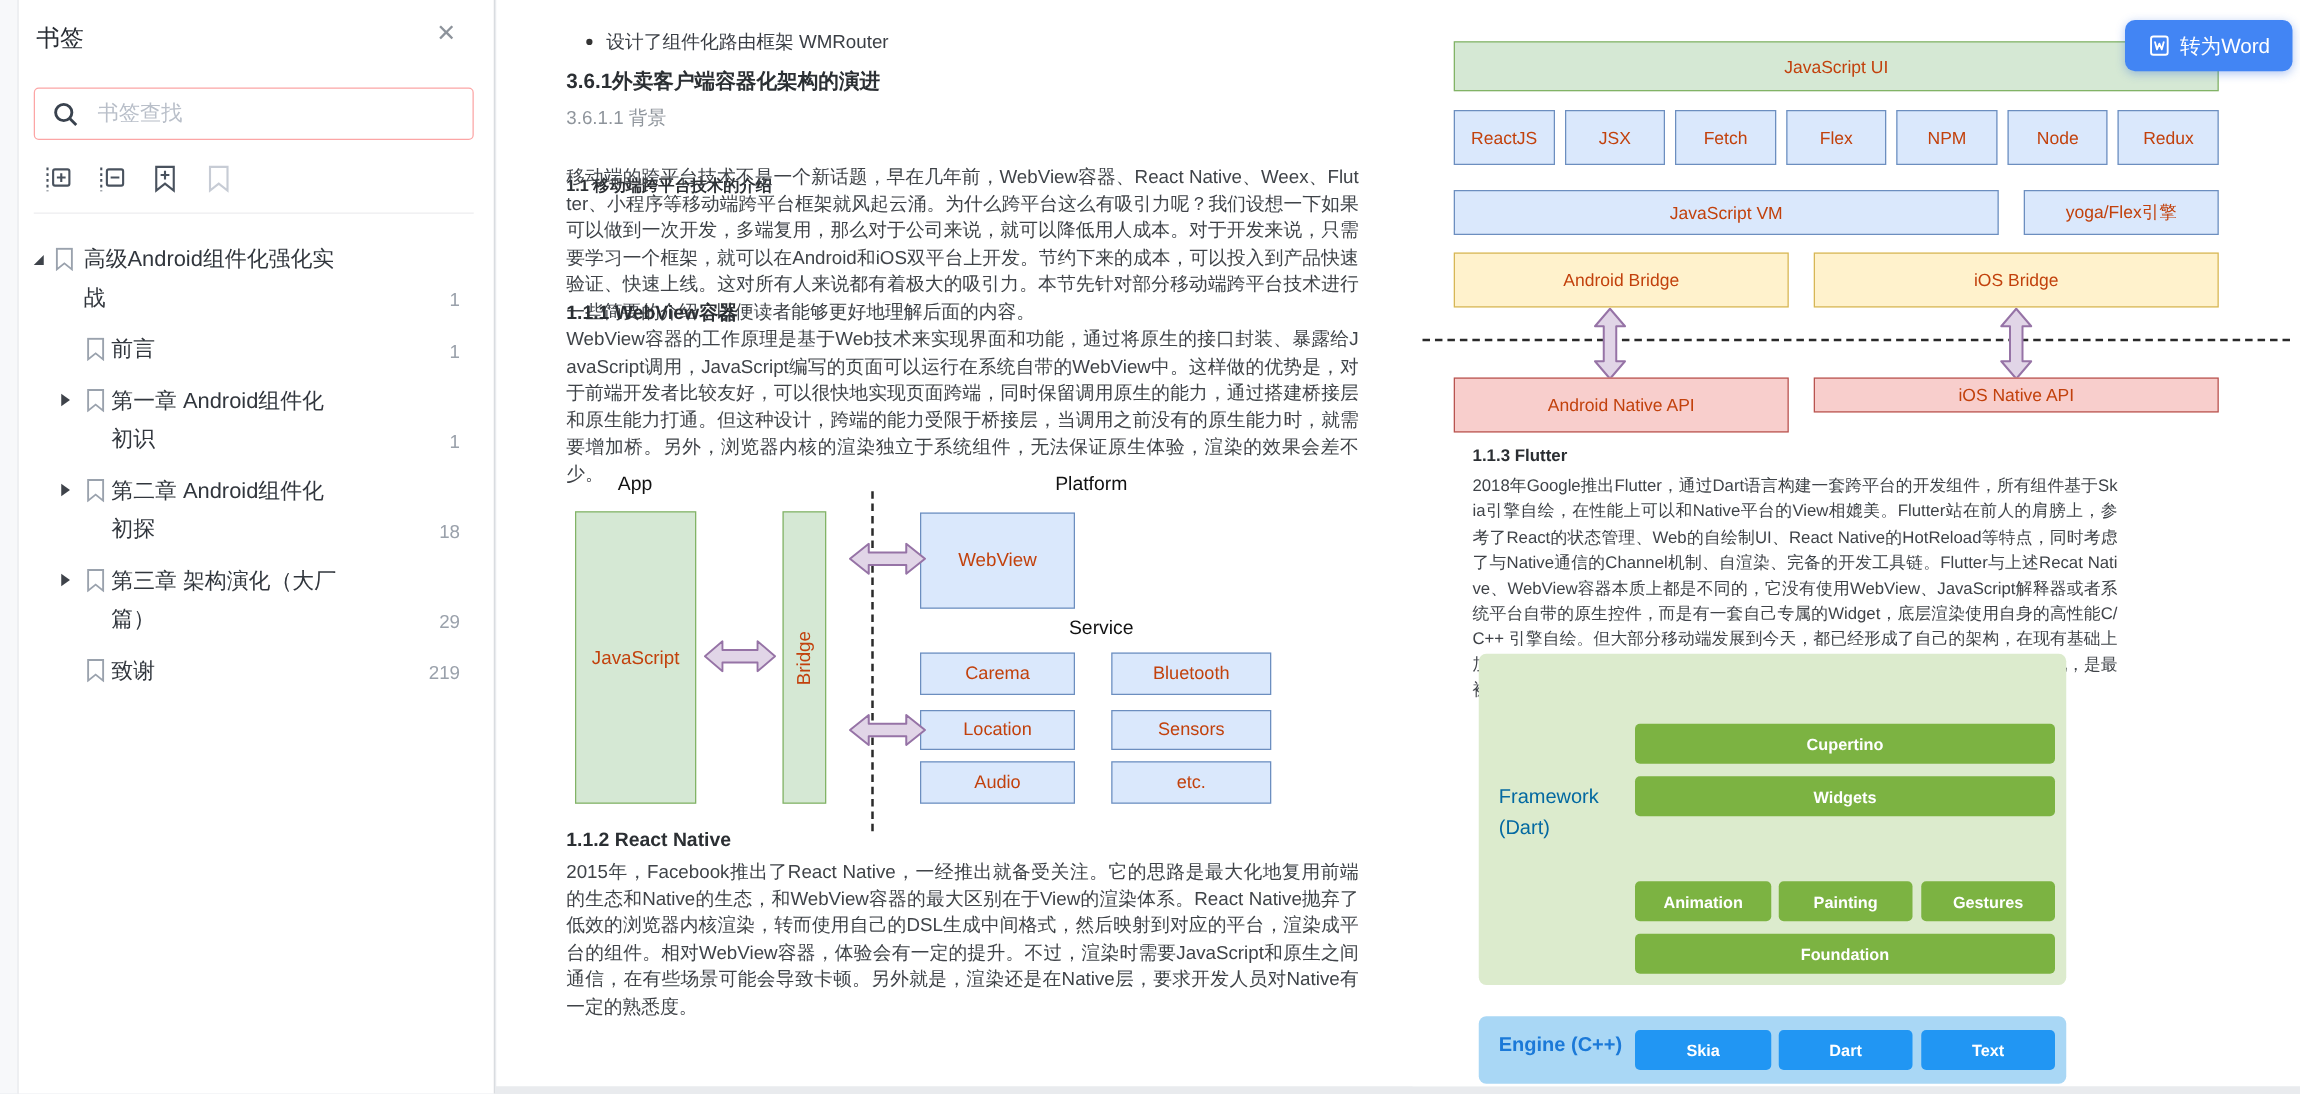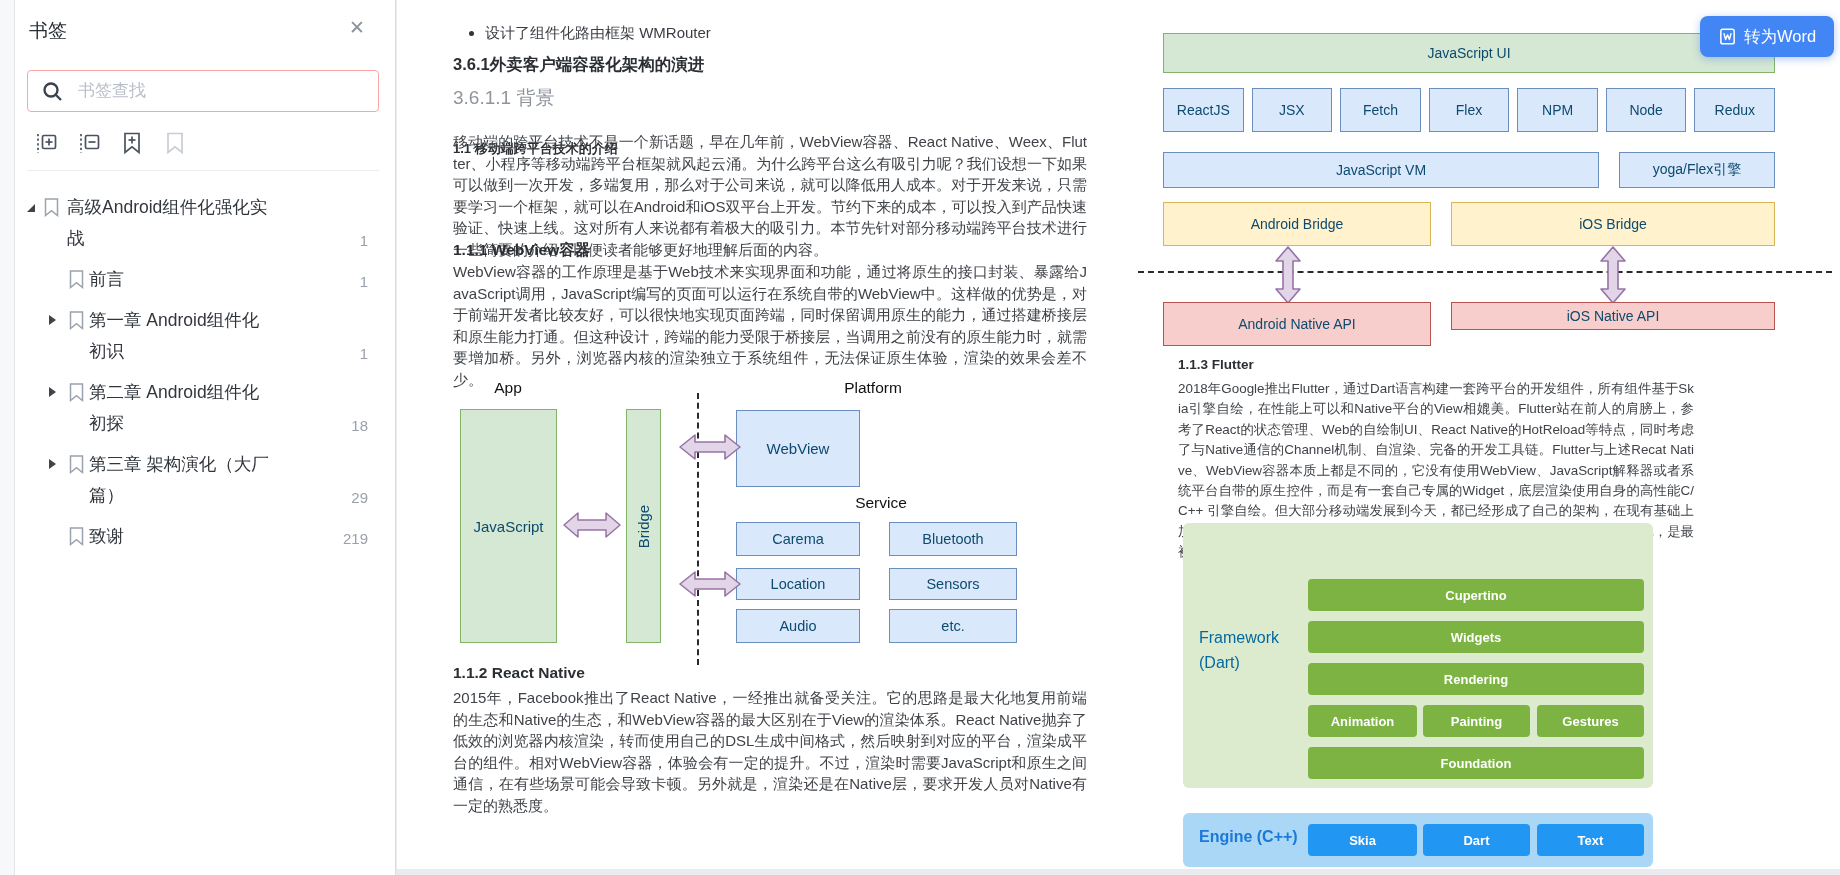--- a/index.html
+++ b/index.html
@@ -37,26 +37,26 @@
   .pg{position:absolute;right:28px;bottom:3px;font-size:15px;color:#9aa1ab;line-height:20px;}
   
   .page{position:absolute;top:0;height:869px;background:#fff;}
   .page-mid{left:397px;width:843px;padding-left:32px;}
   .page-right{left:1130px;width:710px;}
   
   .m-bullet{position:absolute;left:56px;top:24px;font-size:15px;color:#3a3e44;}
   .m-bullet .dot{position:absolute;left:16px;top:7px;width:5px;height:5px;border-radius:50%;background:#333;}
   .m-bullet .bt{margin-left:32px;display:inline-block;}
   .h-bold{position:absolute;left:56px;font-size:16px;font-weight:bold;color:#2b2f33;}
-  .h-gray{position:absolute;left:56px;font-size:19px;color:#8f959c;}
+  .h-gray{position:absolute;left:56px;font-size:15px;color:#8f959c;}
   .para{position:absolute;left:56px;width:634px;font-size:15px;line-height:21.6px;color:#3f4348;text-align:justify;word-break:break-all;}
   
   .m-diagram{position:absolute;left:56px;top:377px;width:634px;height:292px;}
   .dg-lab{position:absolute;font-size:15.5px;color:#111;text-align:center;}
-  .dbox{position:absolute;box-sizing:border-box;border:1px solid;display:flex;align-items:center;justify-content:center;font-size:15px;color:#0c4a6e;text-align:left;}
+  .dbox{position:absolute;box-sizing:border-box;border:1px solid;display:flex;align-items:center;justify-content:center;font-size:15px;color:#c2410c;text-align:left;}
   .g{background:#d5e8d4;border-color:#82b366;}
   .b{background:#dae8fc;border-color:#6c8ebf;}
   .y{background:#fff2cc;border-color:#d6b656;}
   .r{background:#f8cecc;border-color:#b85450;}
   .vert{transform:rotate(-90deg);white-space:nowrap;}
   .dash-v{position:absolute;width:0;border-left:2px dashed #2a2a2a;}
   .dash-h{position:absolute;height:0;border-top:2px dashed #2a2a2a;}
   .arr{position:absolute;}
   
   .r-lab{font-size:14px;}
@@ -245,21 +245,20 @@
   </div>
 
   <div class="h-bold" style="left:48px;top:357px;font-size:13.5px;">1.1.3 Flutter</div>
   <div class="para" style="left:48px;top:379px;width:516px;font-size:13.4px;line-height:20.4px;">2018年Google推出Flutter，通过Dart语言构建一套跨平台的开发组件，所有组件基于Skia引擎自绘，在性能上可以和Native平台的View相媲美。Flutter站在前人的肩膀上，参考了React的状态管理、Web的自绘制UI、React Native的HotReload等特点，同时考虑了与Native通信的Channel机制、自渲染、完备的开发工具链。Flutter与上述Recat Native、WebView容器本质上都是不同的，它没有使用WebView、JavaScript解释器或者系统平台自带的原生控件，而是有一套自己专属的Widget，底层渲染使用自身的高性能C/C++ 引擎自绘。但大部分移动端发展到今天，都已经形成了自己的架构，在现有基础上加上Flutter，会形成原有架构和Flutter双平台共存的问题。目前，对新的App来说，是最被看好的跨端方案。</div>
 
   <div class="fw">
     <div class="fw-lab" style="top:106px;">Framework</div>
     <div class="fw-lab" style="top:131px;">(Dart)</div>
     <div class="fbar" style="left:125px;top:56px;width:336px;">Cupertino</div>
     <div class="fbar" style="left:125px;top:98px;width:336px;">Widgets</div>
-    <div class="fbar" style="left:125px;top:140px;width:336px;">Rendering</div>
     <div class="fbar" style="left:125px;top:182px;width:109px;">Animation</div>
     <div class="fbar" style="left:240px;top:182px;width:107px;">Painting</div>
     <div class="fbar" style="left:354px;top:182px;width:107px;">Gestures</div>
     <div class="fbar" style="left:125px;top:224px;width:336px;">Foundation</div>
   </div>
   <div class="eng">
     <div class="eng-lab">Engine (C++)</div>
     <div class="ebar" style="left:125px;width:109px;">Skia</div>
     <div class="ebar" style="left:240px;width:107px;">Dart</div>
     <div class="ebar" style="left:354px;width:107px;">Text</div>

